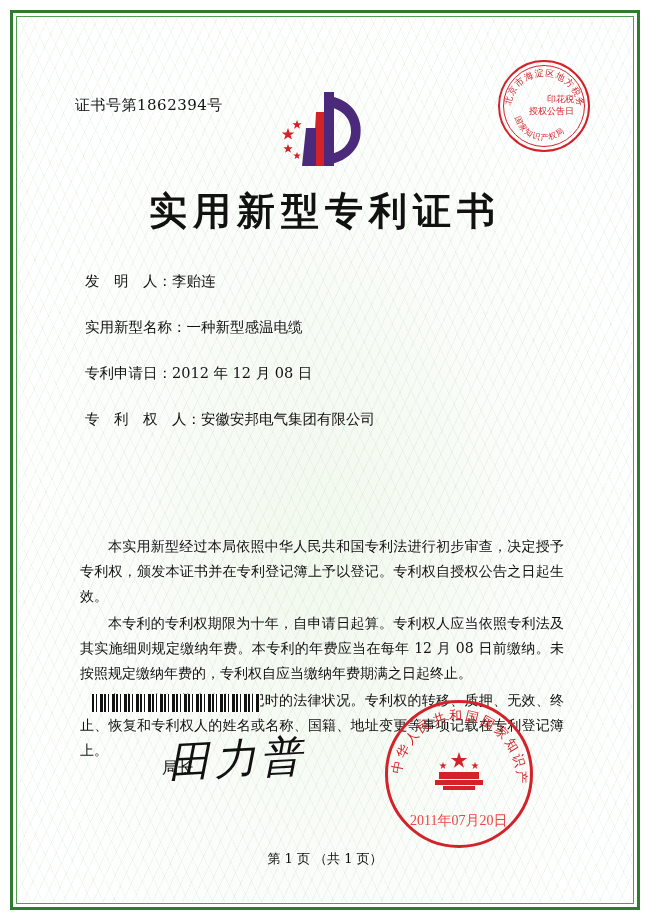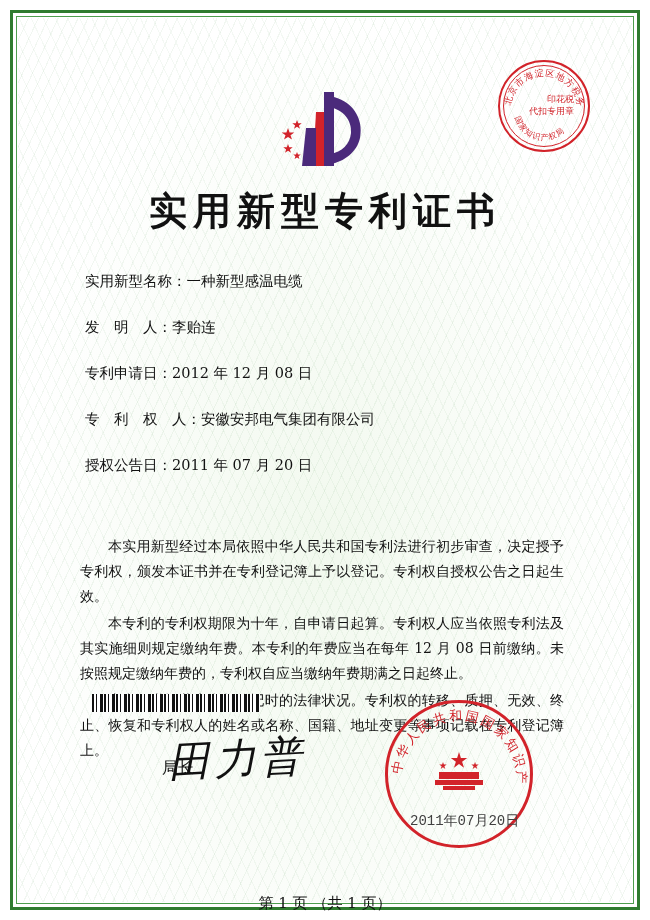--- a/index.html
+++ b/index.html
@@ -232,48 +232,48 @@
   .seal-bottom-text {
     position: absolute;
     left: 0; top: 0; width: 148px; height: 148px;
     color: #d2232a;
   }
   .seal-date {
     position: absolute;
     left: 410px;
     top: 812px;
     font-size: 14px;
-    color: #404040;
-    font-family: Liberation Mono, monospace;
+    color: #ef4444;
+    font-family: Liberation Serif, serif;
   }
 
   
   .footer {
     position: absolute;
     left: 0;
     top: 850px;
     width: 650px;
     text-align: center;
-    font-size: 15px;
-    color: #111;
-    font-family: "DejaVu Serif", "Liberation Serif", serif;
-    margin-top: 44px;
+    font-size: 13px;
+    color: #111;
+    font-family: "DejaVu Serif", "Liberation Serif", serif;
   }
 </style>
 </head>
 <body>
 
 <div class="page">
 
   <div class="border-outer"></div>
   <div class="border-inner"></div>
   <div class="guilloche"></div>
 
   <div class="content">
 
+    <div class="cert-no">证书号第1862394号</div>
 
     <div class="emblem">
       <svg width="90" height="80" viewBox="0 0 90 80">
         <path d="M50 8 C72 12, 84 30, 80 50 C77 64, 64 74, 50 76 L50 66 C62 64, 70 56, 71 45 C72 32, 63 22, 50 19 Z" fill="#4b2a7b"></path>
         <path d="M44 4 L54 4 L54 78 L44 78 Z" fill="#4b2a7b"></path>
         <path d="M36 24 L44 24 L44 78 L33 78 Z" fill="#d2232a"></path>
         <path d="M26 40 L36 40 L36 78 L22 78 Z" fill="#4b2a7b"></path>
         <g fill="#d2232a">
           <polygon points="8,40 9.6,44.4 14.3,44.4 10.5,47.2 12,51.6 8,48.9 4,51.6 5.5,47.2 1.7,44.4 6.4,44.4"></polygon>
           <polygon points="17,32 18.2,35.3 21.7,35.3 18.9,37.4 20,40.7 17,38.7 14,40.7 15.1,37.4 12.3,35.3 15.8,35.3"></polygon>
@@ -293,41 +293,38 @@
         </defs>
         <text font-size="9" fill="#d2232a" font-family="DejaVu Serif, serif" letter-spacing="1">
           <textPath href="#arcTop" startOffset="4%">北京市海淀区地方税务局</textPath>
         </text>
         <text font-size="8" fill="#d2232a" font-family="DejaVu Serif, serif" letter-spacing="1">
           <textPath href="#arcBot" startOffset="8%">国家知识产权局</textPath>
         </text>
       </svg>
       <div class="seal-top-center">
         <div>印花税</div>
-        <div>代扣专用章</div>
+        <div>授权公告日</div>
       </div>
     </div>
 
     <div class="main-title">实用新型专利证书</div>
 
     <div class="fields">
       <div class="field-row">
+        <span class="field-label">发　明　人：</span><span class="field-value">李贻连</span>
+      </div>
+      <div class="field-row">
         <span class="field-label">实用新型名称：</span><span class="field-value">一种新型感温电缆</span>
-      </div>
-      <div class="field-row">
-        <span class="field-label">发　明　人：</span><span class="field-value">李贻连</span>
       </div>
       <div class="field-row">
         <span class="field-label">专利申请日：</span><span class="field-value">2012 年 12 月 08 日</span>
       </div>
       <div class="field-row">
         <span class="field-label">专　利　权　人：</span><span class="field-value">安徽安邦电气集团有限公司</span>
-      </div>
-      <div class="field-row">
-        <span class="field-label">授权公告日：</span><span class="field-value">2011 年 07 月 20 日</span>
       </div>
     </div>
 
     <div class="paras">
       <p class="para">本实用新型经过本局依照中华人民共和国专利法进行初步审查，决定授予专利权，颁发本证书并在专利登记簿上予以登记。专利权自授权公告之日起生效。</p>
       <p class="para">本专利的专利权期限为十年，自申请日起算。专利权人应当依照专利法及其实施细则规定缴纳年费。本专利的年费应当在每年 12 月 08 日前缴纳。未按照规定缴纳年费的，专利权自应当缴纳年费期满之日起终止。</p>
       <p class="para">专利证书记载专利权登记时的法律状况。专利权的转移、质押、无效、终止、恢复和专利权人的姓名或名称、国籍、地址变更等事项记载在专利登记簿上。</p>
     </div>
 
     <div class="barcode"></div>

